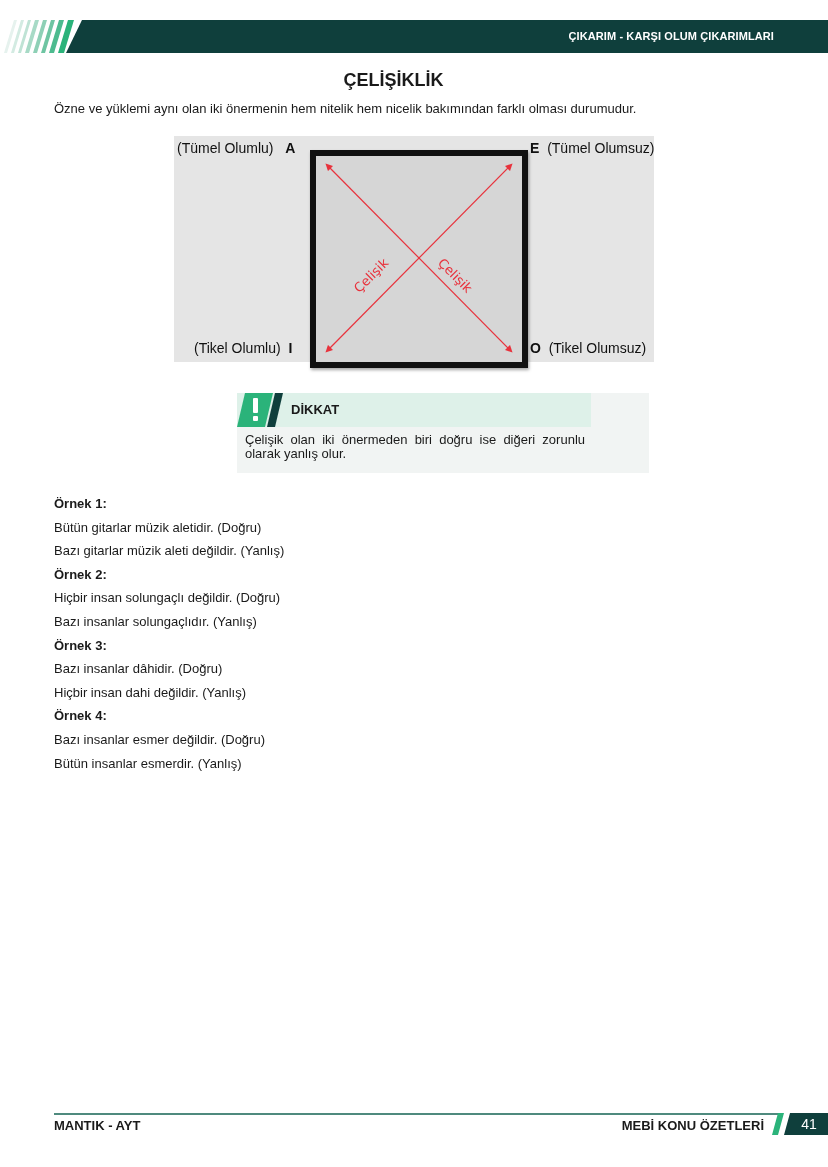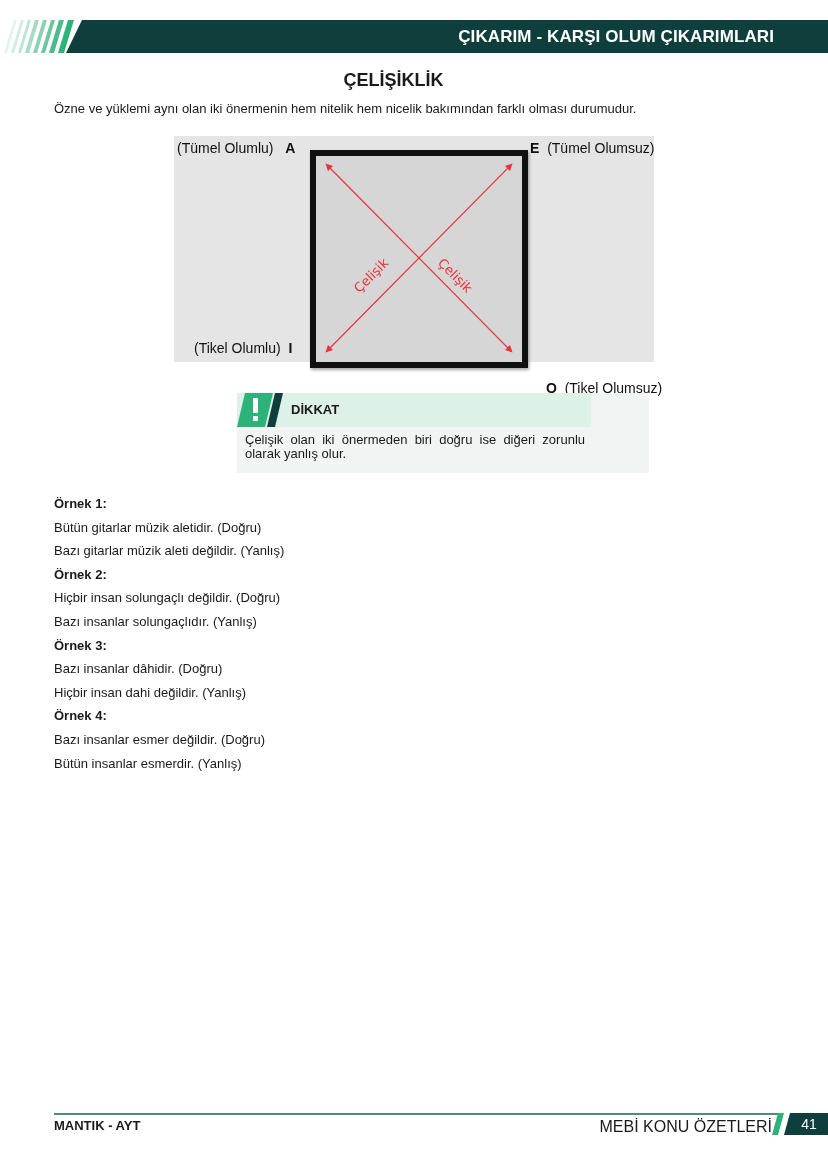--- a/index.html
+++ b/index.html
@@ -5,21 +5,21 @@
   html, body { margin:0; padding:0; }
   body { width:828px; height:1167px; background:#ffffff; position:relative; overflow:hidden;
          font-family:"Liberation Sans", sans-serif; color:#1a1a1a; }
 
   
   .header { position:absolute; top:20px; left:0; width:828px; height:33px; }
   .header .band { position:absolute; left:66px; right:0; top:0; height:33px; background:#0f3f3c;
                   clip-path:polygon(16px 0, 100% 0, 100% 100%, 0 100%); }
   .header .stripes { position:absolute; left:4px; top:0; width:82px; height:33px; }
   .header .title { position:absolute; right:54px; top:0; height:33px; line-height:33px;
-                   color:#ffffff; font-weight:bold; font-size:17px; letter-spacing:0.1px; }
+                   color:#ffffff; font-weight:bold; font-size:11px; letter-spacing:0.1px; }
 
   .page-title { position:absolute; top:70px; left:0; width:721px; text-align:center;
                 font-size:18px; font-weight:bold; color:#1a1a1a;padding-left:33px; }
   .definition { position:absolute; top:101px; left:54px; font-size:13px; color:#1a1a1a; }
 
   
   .diagram { position:absolute; top:136px; left:174px; width:480px; height:226px; background:#e5e5e5; }
   .diagram .lbl { position:absolute; font-size:14px; color:#111; white-space:nowrap; }
   .diagram .lbl b { font-weight:bold; }
   .square { position:absolute; left:136px; top:14px; width:206px; height:206px;
@@ -36,21 +36,21 @@
                   text-align:justify; color:#1a1a1a; }
 
   
   .examples { position:absolute; top:494px; left:54px; font-size:13px; color:#1a1a1a; }
   .examples .line { height:23.6px; line-height:20px; }
   .examples .heading { font-weight:bold; }
 
   
   .footer-rule { position:absolute; top:1113px; left:54px; width:728px; height:2px; background:#4f8a7e; }
   .footer-left { position:absolute; top:1118px; left:54px; font-size:13px; font-weight:bold; color:#1a1a1a; }
-  .footer-right { position:absolute; top:1118px; right:56px; font-size:16px; font-weight:normal; color:#1a1a1a; }
+  .footer-right { position:absolute; top:1118px; right:64px; font-size:13px; font-weight:bold; color:#1a1a1a; }
   .page-num-box { position:absolute; top:1113px; left:772px; width:56px; height:22px; }
   .page-num { position:absolute; top:1113px; left:790px; width:38px; height:22px; line-height:22px;
               text-align:center; color:#fff; font-weight:normal; font-size:14px; }
 </style>
 </head>
 <body>
 
 <div class="header">
   <svg class="stripes" viewBox="0 0 82 33">
     <polygon points="10,0 13,0 3,33 0,33" fill="#e6f2ee"></polygon>
@@ -75,21 +75,21 @@
     <b>A</b>
   </div>
   <div class="lbl" style="left:356px; top:4px;">
     <b>E</b>&nbsp;
     <span>(Tümel Olumsuz)</span>
   </div>
   <div class="lbl" style="left:20px; top:204px;">
     <span>(Tikel Olumlu)</span>&nbsp;
     <b>I</b>
   </div>
-  <div class="lbl" style="left:372px; top:204px;margin-top:40px;">
+  <div class="lbl" style="left:356px; top:204px;">
     <b>O</b>&nbsp;
     <span>(Tikel Olumsuz)</span>
   </div>
 
   <div class="square">
     <svg viewBox="0 0 206 206">
       <defs>
         <marker id="ah" markerWidth="6" markerHeight="6" refX="3" refY="3" orient="auto-start-reverse">
           <path d="M0,0 L6,3 L0,6 z" fill="#e8323c"></path>
         </marker>

